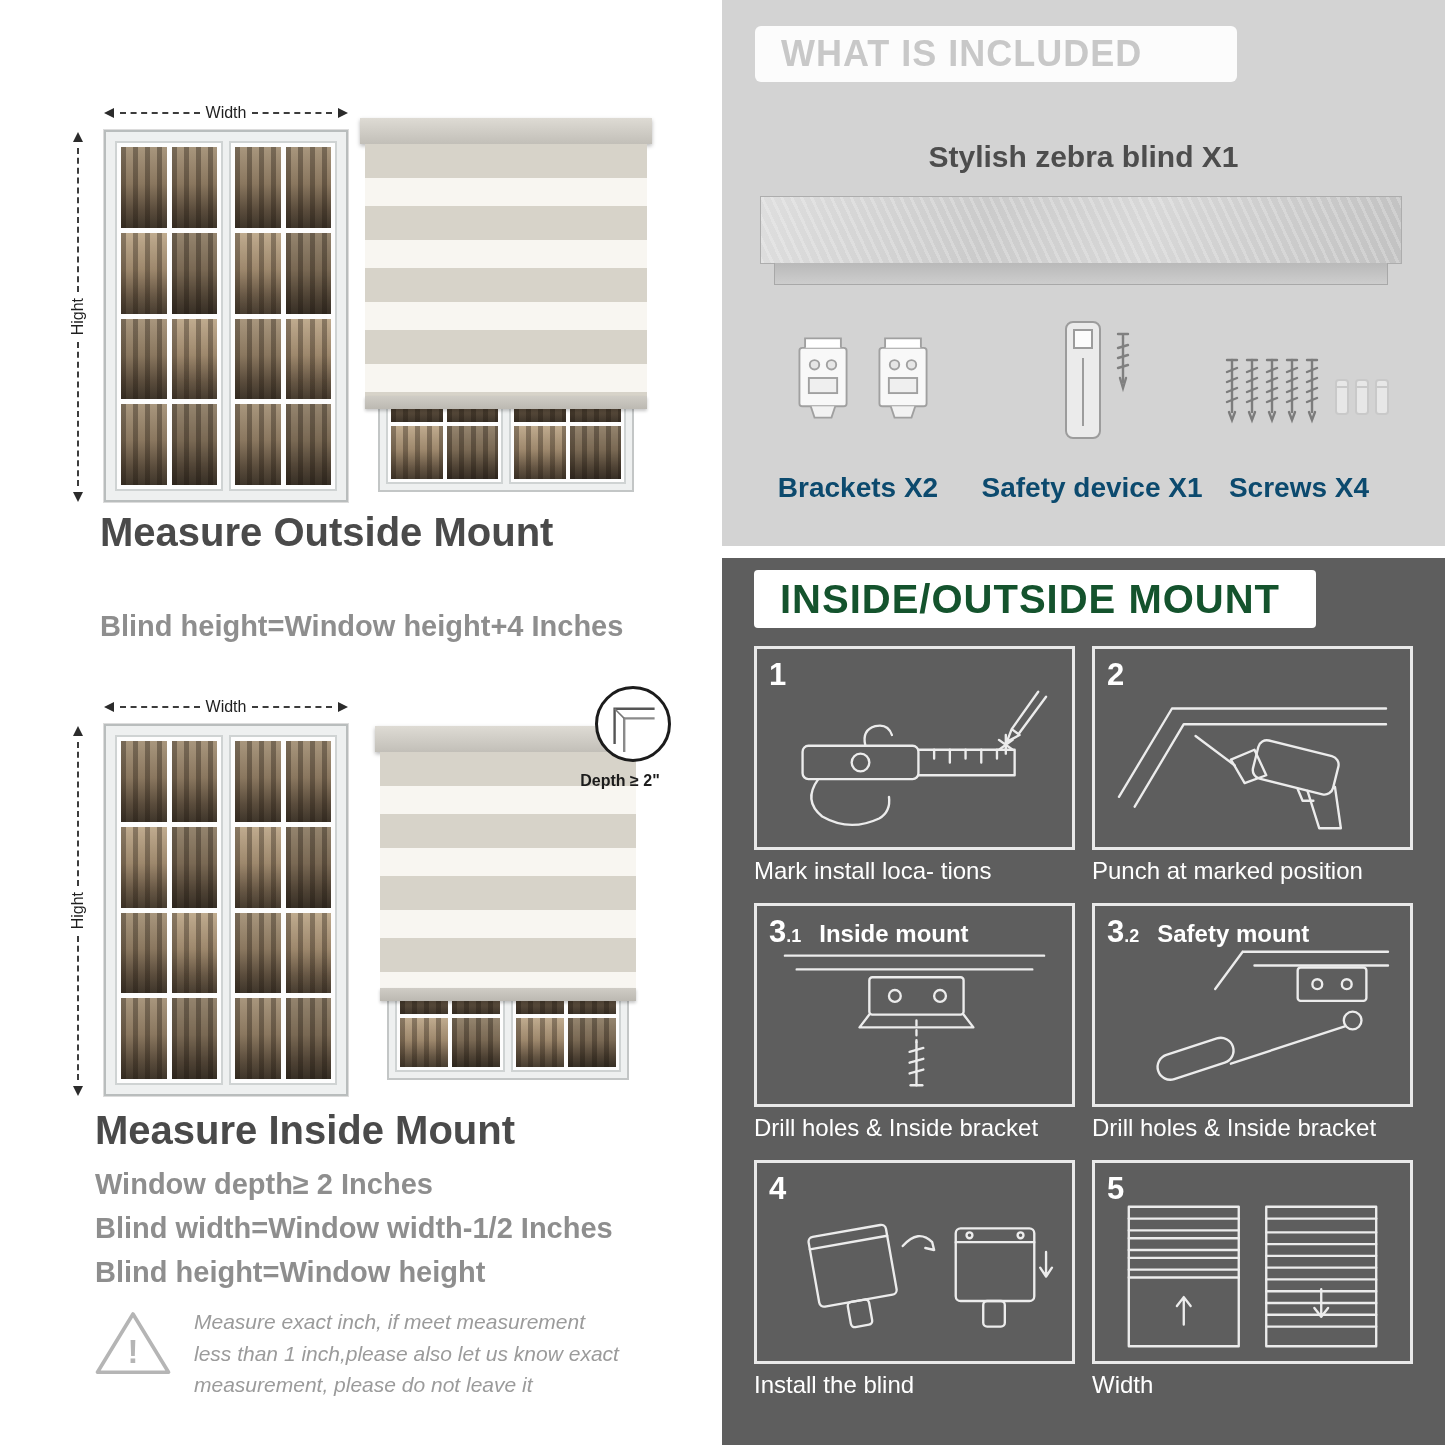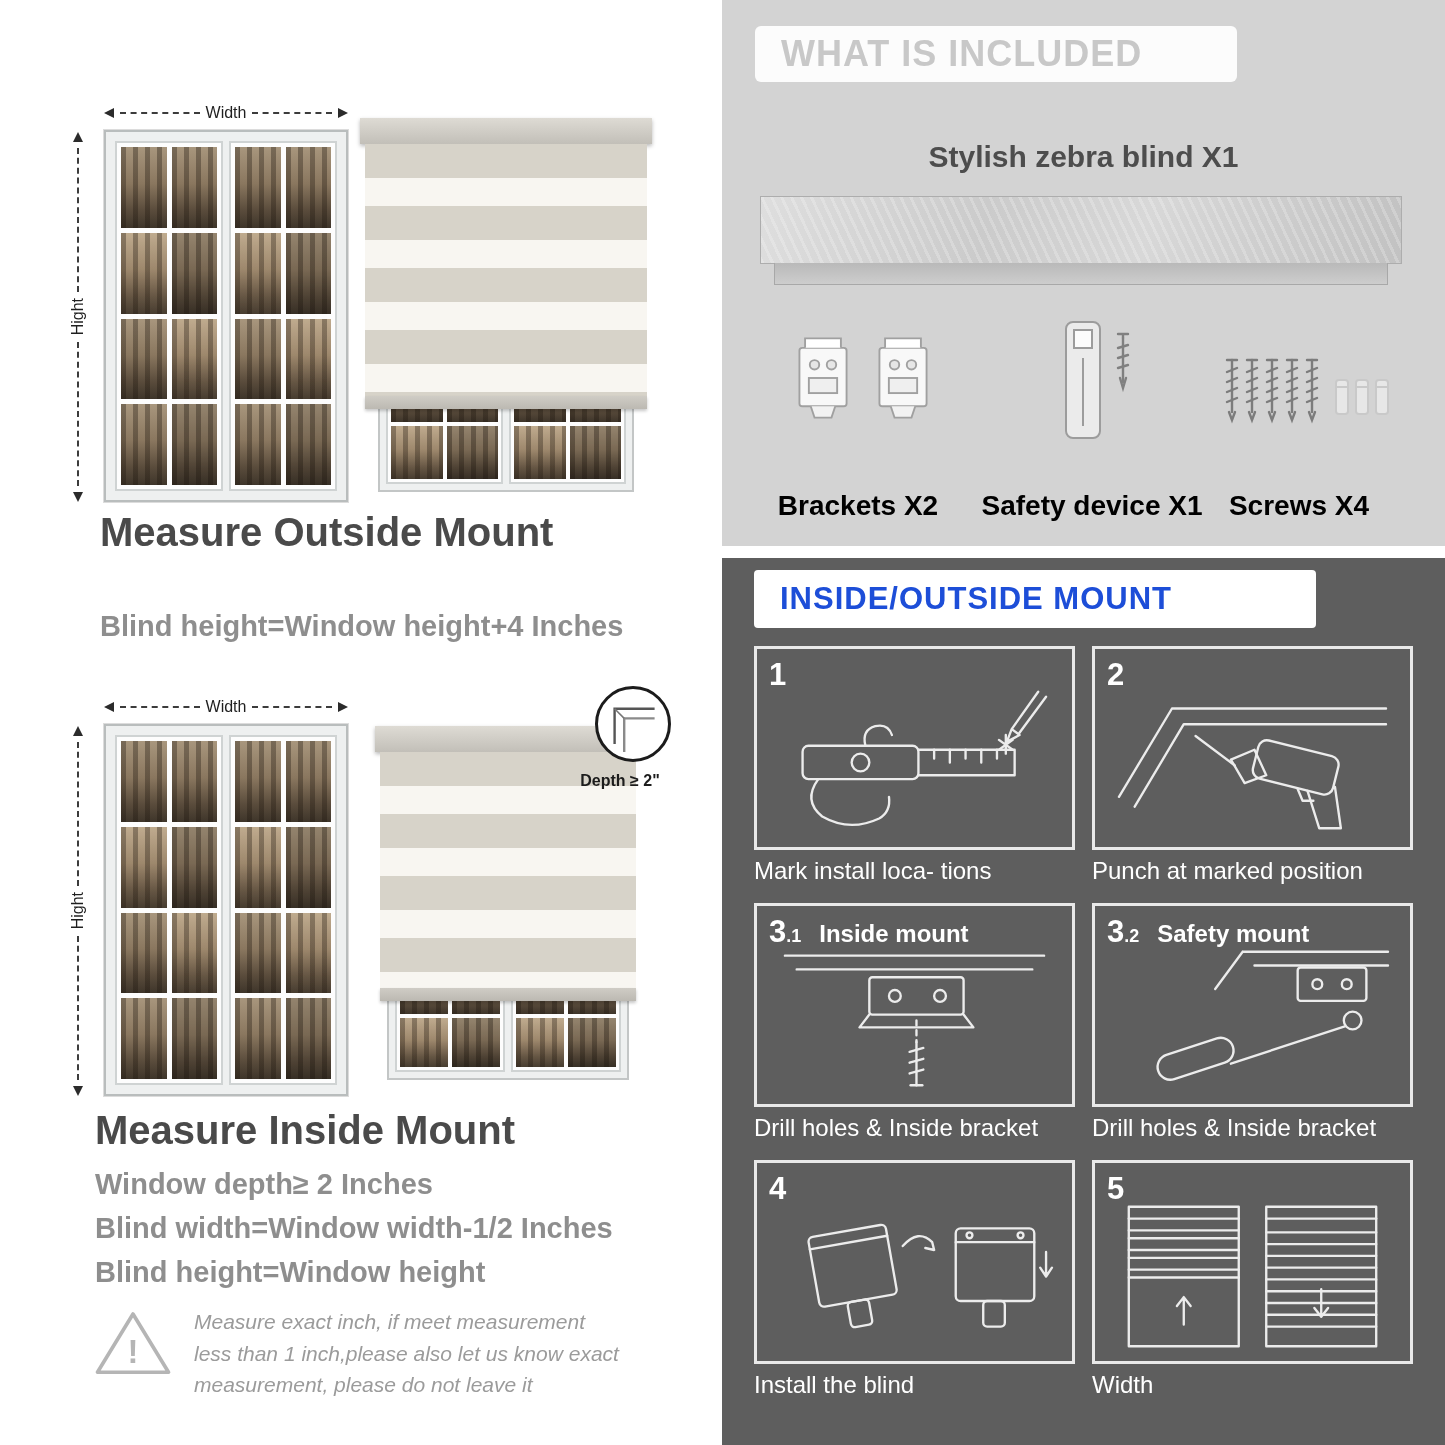--- a/index.html
+++ b/index.html
@@ -77,26 +77,26 @@
   .right-banner span{color:#c8c8c8;font-size:36px;}
   .blind-x1{position:absolute;left:0;top:140px;width:100%;text-align:center;
             color:#4d4d4d;font-size:30px;font-weight:bold;}
   .headrail{position:absolute;left:38px;top:196px;width:642px;height:68px;border:1px solid #adadad;box-sizing:border-box;
             background:
               repeating-linear-gradient(65deg, rgba(255,255,255,.22) 0 3px, rgba(0,0,0,0) 3px 9px),
               linear-gradient(100deg,#dedede 0%,#cbcbcb 35%,#d8d8d8 60%,#c2c2c2 100%);}
   .headrail-lower{position:absolute;left:52px;top:263px;width:614px;height:22px;border:1px solid #a8a8a8;border-top:none;
                   box-sizing:border-box;background:linear-gradient(180deg,#b9b9b9,#cdcdcd);}
   .incl-icons{position:absolute;display:flex;align-items:flex-end;}
-  .incl-label{position:absolute;top:490px;text-align:center;font-size:28px;font-weight:bold;color:#000000;}
+  .incl-label{position:absolute;top:472px;text-align:center;font-size:28px;font-weight:bold;color:#0c4a6e;}
 
   
   .right-dark{position:absolute;left:722px;top:558px;width:723px;height:887px;background:#5e5e5e;}
   .mount-banner{position:absolute;left:32px;top:12px;width:562px;height:58px;background:#ffffff;border-radius:4px;padding-left:26px;}
-  .mount-banner span{color:#1d4ed8;font-size:31px;}
+  .mount-banner span{color:#14532d;font-size:40px;}
   .steps{position:absolute;left:32px;top:88px;width:659px;display:grid;
          grid-template-columns:1fr 1fr;column-gap:17px;row-gap:14px;}
   .step-box{border:3px solid #e9e9e9;height:204px;position:relative;box-sizing:border-box;}
   .step-head{position:absolute;top:8px;left:12px;color:#ffffff;font-weight:bold;font-size:31px;display:flex;align-items:baseline;}
   .step-sub{font-size:18px;}
   .step-title{margin-left:18px;font-size:24px;}
   .step-art{position:absolute;left:4px;right:4px;top:32px;bottom:4px;}
   .step-art svg{width:100%;height:100%;}
   .step-art svg *{stroke:#ececec;stroke-width:2.4;fill:none;stroke-linecap:round;stroke-linejoin:round;}
   .step-caption{margin-top:7px;color:#ffffff;font-size:24px;font-weight:normal;height:32px;}

